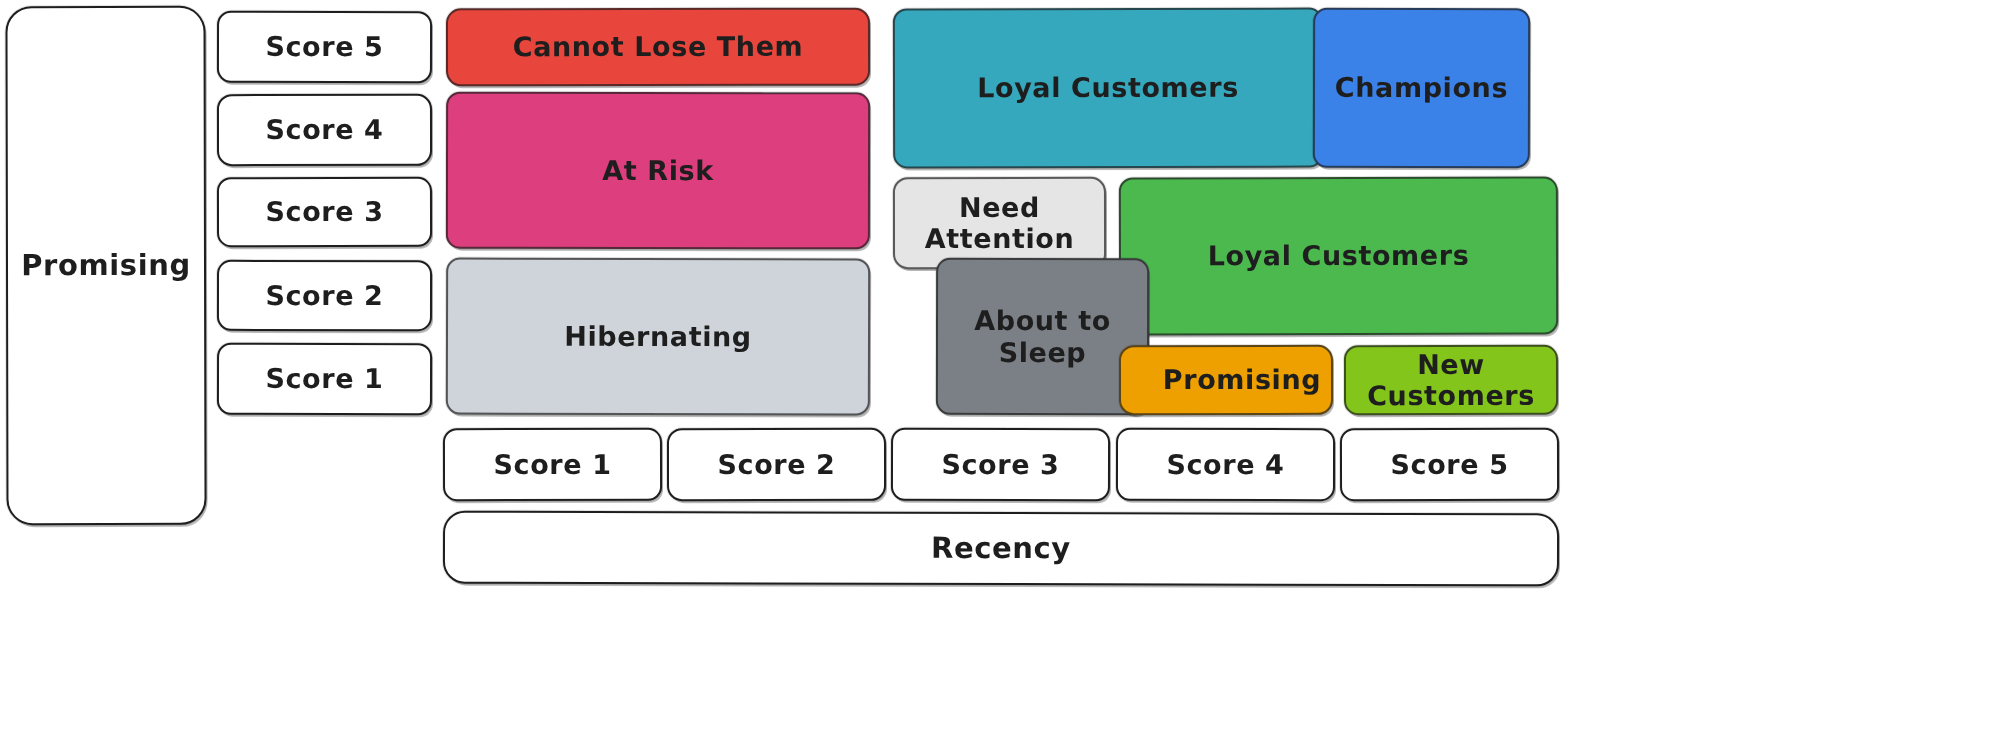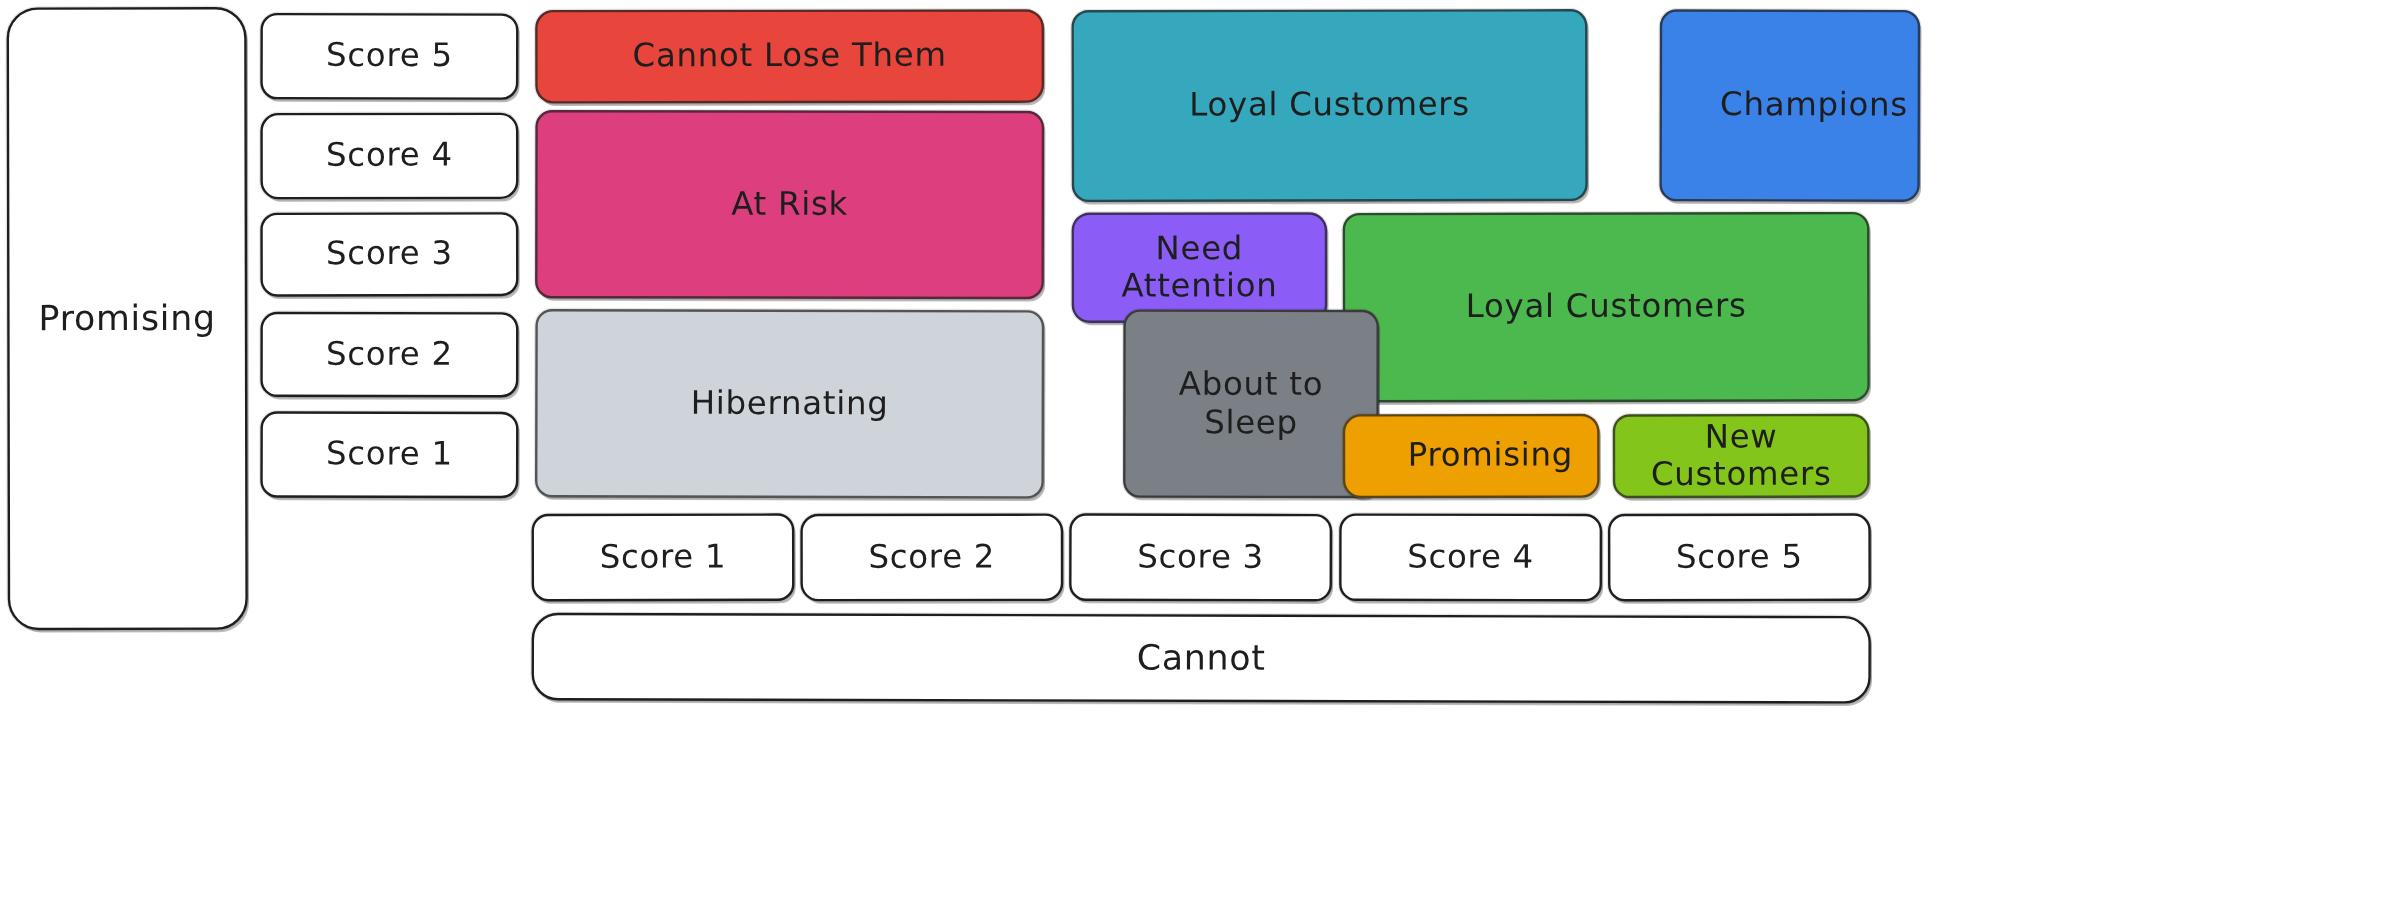--- a/index.html
+++ b/index.html
@@ -52,20 +52,21 @@
     border-color: rgba(30,30,30,0.70);
   }
 
   
   .axis-label {
     font-size: 29px;
   }
 
   .cell-label {
     pointer-events: none;
+    font-weight: bold;
   }
 
   
   .r1 { transform: rotate(-0.12deg); }
   .r2 { transform: rotate(0.14deg); }
   .r3 { transform: rotate(-0.08deg); border-radius: 15px; }
   .r4 { transform: rotate(0.09deg); }
 </style>
 </head>
 <body>
@@ -97,29 +98,29 @@
   </div>
 
   <div class="box colored r3" style="left:446px; top:8px; width:424px; height:78px; background:#e8453c;">
     <span class="cell-label">Cannot Lose Them</span>
   </div>
 
   <div class="box colored r1" style="left:893px; top:8px; width:430px; height:160px; background:#36a8bd;">
     <span class="cell-label">Loyal Customers</span>
   </div>
 
-  <div class="box colored r2" style="left:1383px; top:8px; width:217px; height:160px; background:#3b82e8;justify-content:flex-end;">
+  <div class="box colored r2" style="left:1313px; top:8px; width:217px; height:160px; background:#3b82e8;">
     <span class="cell-label">Champions</span>
   </div>
 
   <div class="box colored r4" style="left:446px; top:92px; width:424px; height:157px; background:#dd3e7d;">
     <span class="cell-label">At Risk</span>
   </div>
 
-  <div class="box colored r3" style="left:893px; top:177px; width:213px; height:92px; background:#8b5cf6;">
+  <div class="box colored r3" style="left:893px; top:177px; width:213px; height:92px; background:#e5e5e5;">
     <span class="cell-label">Need Attention</span>
   </div>
 
   <div class="box colored r1" style="left:1119px; top:177px; width:439px; height:158px; background:#4cb94f;">
     <span class="cell-label">Loyal Customers</span>
   </div>
 
   <div class="box colored r2" style="left:446px; top:258px; width:424px; height:157px; background:#ced4da;">
     <span class="cell-label">Hibernating</span>
   </div>
@@ -150,16 +151,16 @@
 
   <div class="box white r4" style="left:1116px; top:428px; width:219px; height:73px;">
     <span class="cell-label">Score 4</span>
   </div>
 
   <div class="box white r1" style="left:1340px; top:428px; width:219px; height:73px;">
     <span class="cell-label">Score 5</span>
   </div>
 
   <div class="box white axis-label r2" style="left:443px; top:512px; width:1116px; height:73px; border-radius:22px;">
-    <span class="cell-label">Cannot</span>
+    <span class="cell-label">Recency</span>
   </div>
 
 </div>
 
 </body></html>

